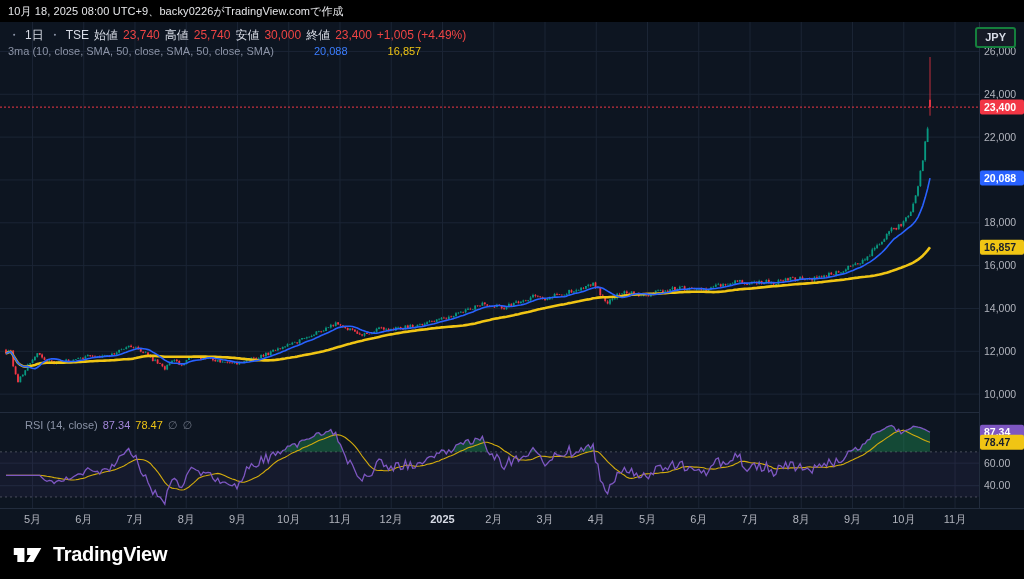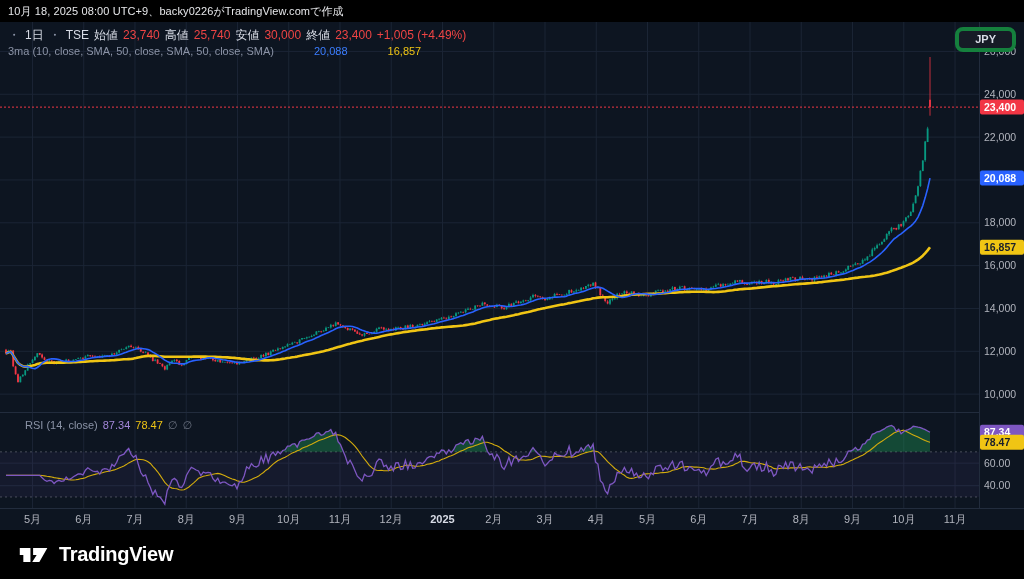--- a/index.html
+++ b/index.html
@@ -23,26 +23,26 @@
   .legend-rsi { top: 397px; font-size: 11px; color: #8b93a6; margin-left: 17px; }
   .legend .sep { color: #8b93a6; }
   .legend .lbl { color: #d8dce6; }
   .legend .val-down { color: #ef4444; }
   .legend .val-blue { color: #3b7dff; }
   .legend .val-yellow { color: #f0c514; }
   .legend .val-purple { color: #a387d9; }
   .legend .ghost { color: #6b7280; font-size: 11px; }
 
   .currency-button {
-    position: absolute; top: 5px; right: 8px; background: #161b26; border: 4px solid #15803d;
-    color: #d8dce6; font-size: 11px; font-weight: bold; border-radius: 8px; padding: 2px 16px 3px;
+    position: absolute; top: 5px; right: 8px; background: #161b26; border: 2px solid #15803d;
+    color: #d8dce6; font-size: 11px; font-weight: bold; border-radius: 3px; padding: 2px 8px 3px;
     cursor: pointer;
   }
 
-  .logo-bar { height: 49px; background: #000; display: flex; align-items: center; padding-left: 18px; gap: 9px; }
+  .logo-bar { height: 49px; background: #000; display: flex; align-items: center; padding-left: 12px; gap: 9px; }
   .logo-mark { display: flex; }
   .logo-text { color: #fff; font-size: 20px; font-weight: bold; letter-spacing: -0.3px; }
 </style>
 </head>
 <body>
 
 <div class="page">
 
   <div class="attribution-bar">
     <span>10月 18, 2025 08:00 UTC+9、backy0226がTradingView.comで作成</span>

